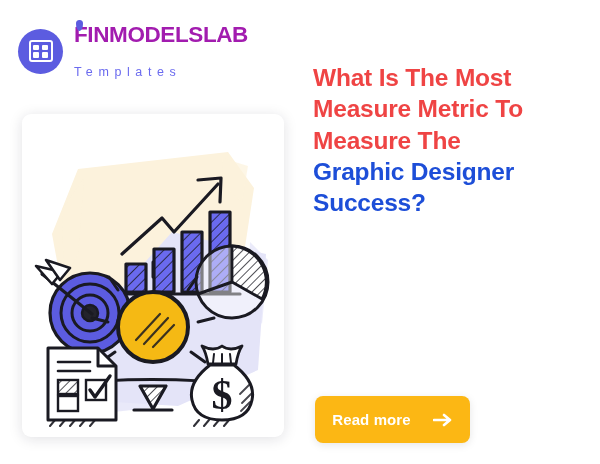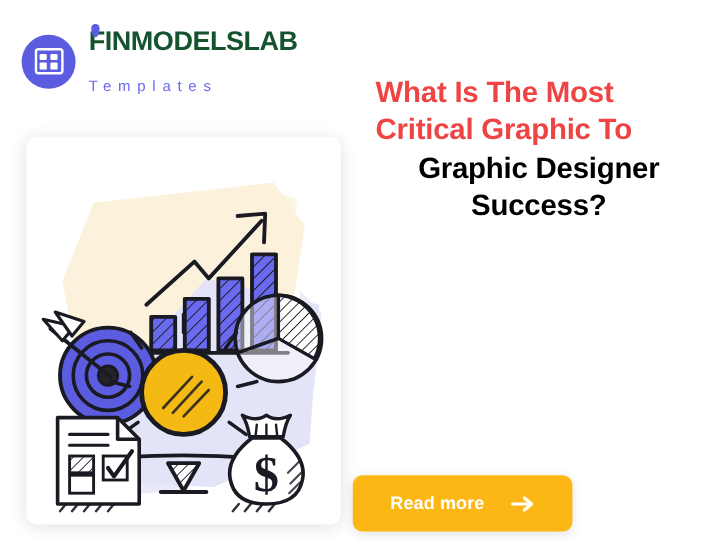--- a/index.html
+++ b/index.html
@@ -35,21 +35,21 @@
     grid-template-columns: 1fr 1fr;
     grid-template-rows: 1fr 1fr;
     gap: 2.5px;
     padding: 2.5px;
   }
   .logo-grid i { background: #ffffff; border-radius: 1px; display: block; }
   .logo-text { display: flex; flex-direction: column; line-height: 1; }
   .logo-word {
     position: relative;
     font-size: 22.5px; font-weight: 700; letter-spacing: -0.4px;
-    color: #14532d;
+    color: #a21caf;
     white-space: nowrap;
   }
   .logo-drop {
     position: absolute;
     left: 57.5px; top: -4px;
     width: 7px; height: 11px;
     background: #5C5CE0;
     border-radius: 50% 50% 50% 50% / 70% 70% 35% 35%;
     transform: rotate(180deg);
   }
@@ -81,27 +81,27 @@
   }
   .headline .ln {
     display: block;
     font-size: 24.5px;
     font-weight: 700;
     line-height: 1.28;
     letter-spacing: -0.2px;
     white-space: nowrap;
   }
   .headline .purple { color: #ef4444; }
-  .headline .dark   { color: #000000; text-align: center; }
+  .headline .dark   { color: #1d4ed8; }
 
   
   .cta {
     position: absolute;
-    left: 294px; top: 396px;
-    width: 183px; height: 47px;
+    left: 315px; top: 396px;
+    width: 155px; height: 47px;
     background: #FCB714;
     border: none;
     border-radius: 8px;
     cursor: pointer;
     display: flex; align-items: center; justify-content: center;
     gap: 22px;
     box-shadow: 0 2px 9px rgba(0,0,0,0.10);
   }
   .cta-label {
     color: #ffffff;
@@ -247,21 +247,22 @@
           <line x1="182" y1="312" x2="187" y2="306"></line>
           <line x1="192" y1="312" x2="197" y2="306"></line>
           <line x1="202" y1="312" x2="207" y2="306"></line>
         </g>
       </g>
     </svg>
   </div>
 
   <h1 class="headline">
     <span class="ln purple">What Is The Most</span>
-    <span class="ln purple">Critical Graphic To</span>
+    <span class="ln purple">Measure Metric To</span>
+    <span class="ln purple">Measure The</span>
     <span class="ln dark">Graphic Designer</span>
     <span class="ln dark">Success?</span>
   </h1>
 
   <button class="cta">
     <span class="cta-label">Read more</span>
     <span class="cta-arrow">
       <svg width="20" height="14" viewBox="0 0 20 14" xmlns="http://www.w3.org/2000/svg">
         <path d="M1 7 H16 M11 2 L17 7 L11 12" fill="none" stroke="#ffffff" stroke-width="2.6" stroke-linecap="round" stroke-linejoin="round"></path>
       </svg>

